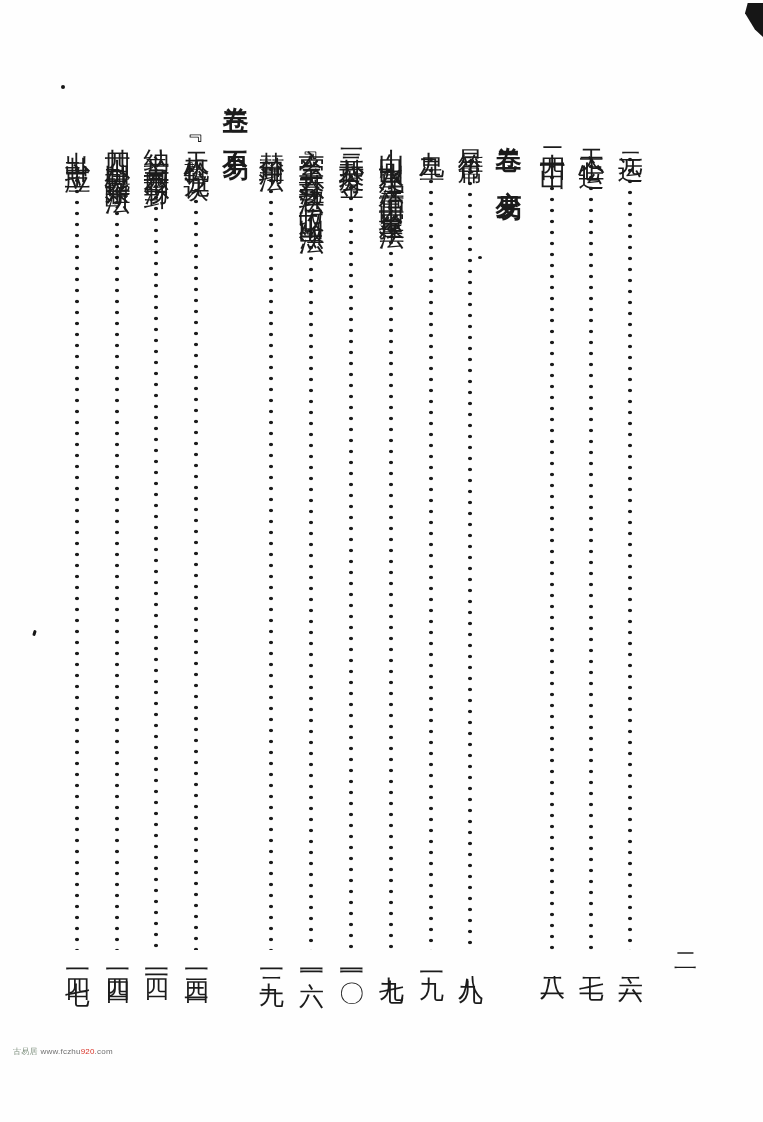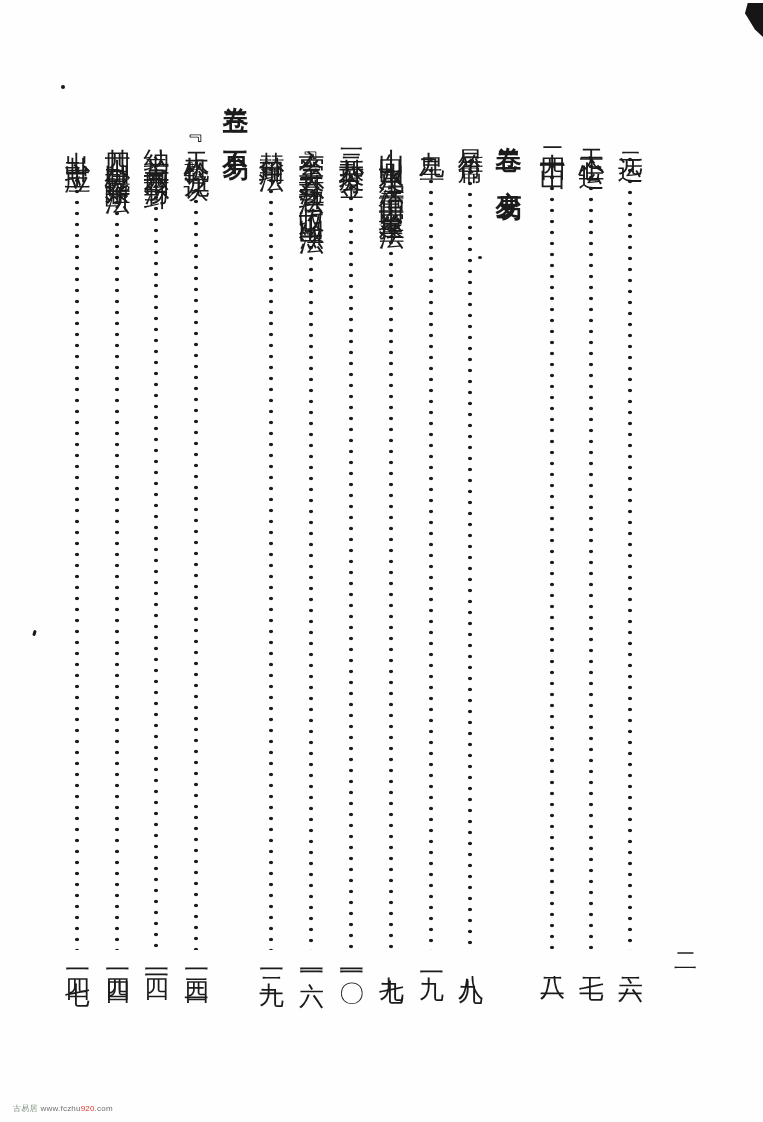--- a/index.html
+++ b/index.html
@@ -55,21 +55,21 @@
     position:absolute;
     left:666px;top:936px;
     width:38px;
     writing-mode:vertical-rl;
     text-orientation:upright;
     font-size:23px;
     line-height:38px;
   }
   .watermark{
     position:absolute;
-    left:13px;top:1103px;
+    left:13px;top:1046px;
     font-family:"Liberation Sans","DejaVu Sans",sans-serif;
     font-size:8px;
     letter-spacing:0.2px;
     white-space:nowrap;
   }
   .wm-site{color:#7d8f7d;margin-right:3px;}
   .wm-url{color:#6f6f6f;}
   .wm-hl{color:#d93025;}
   
   .artifact{position:absolute;background:#161616;}

